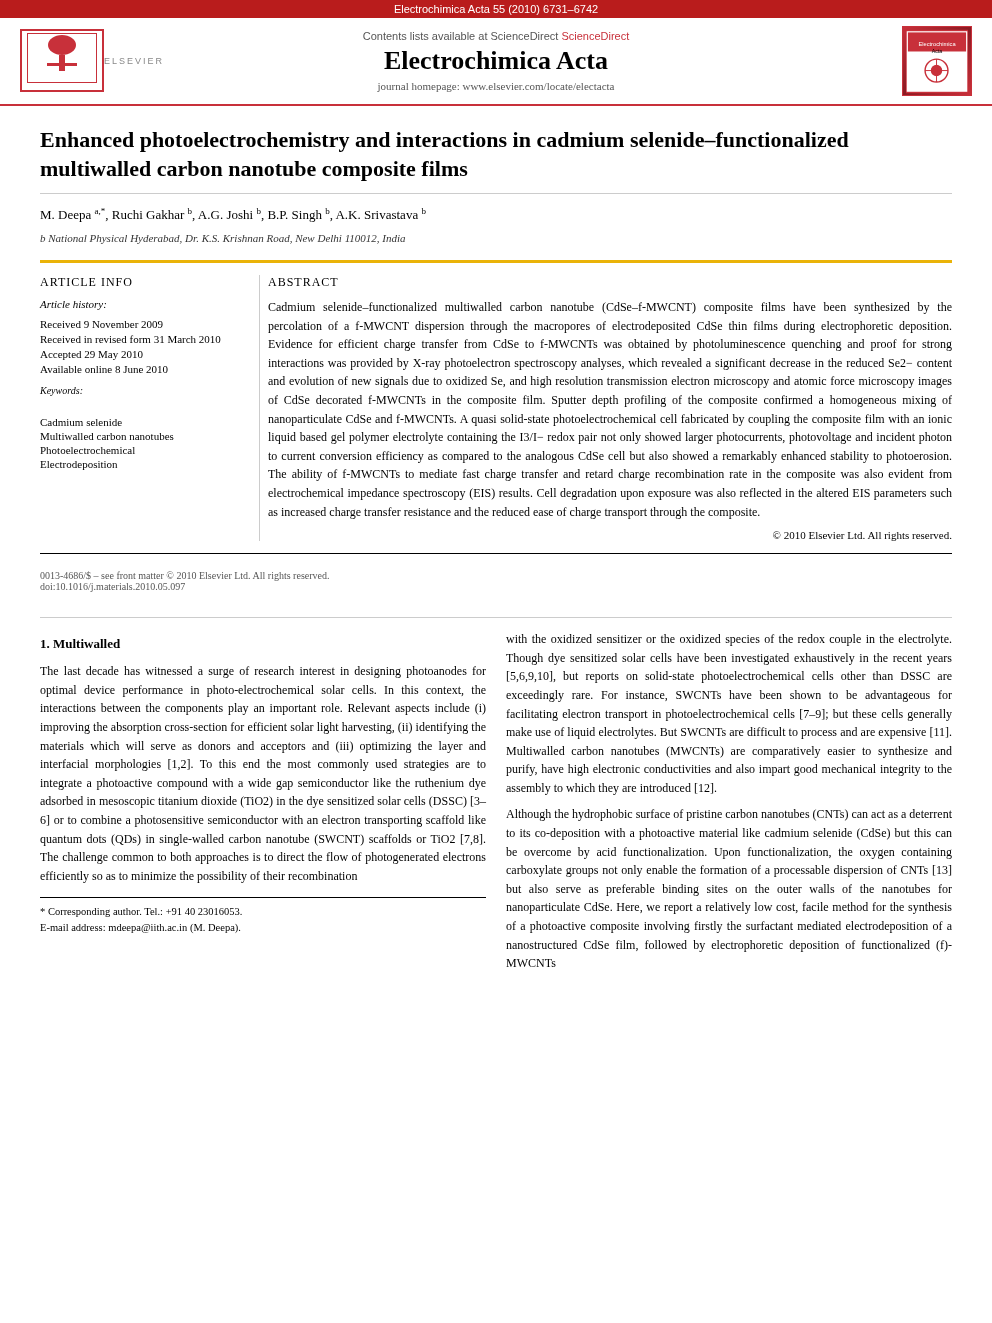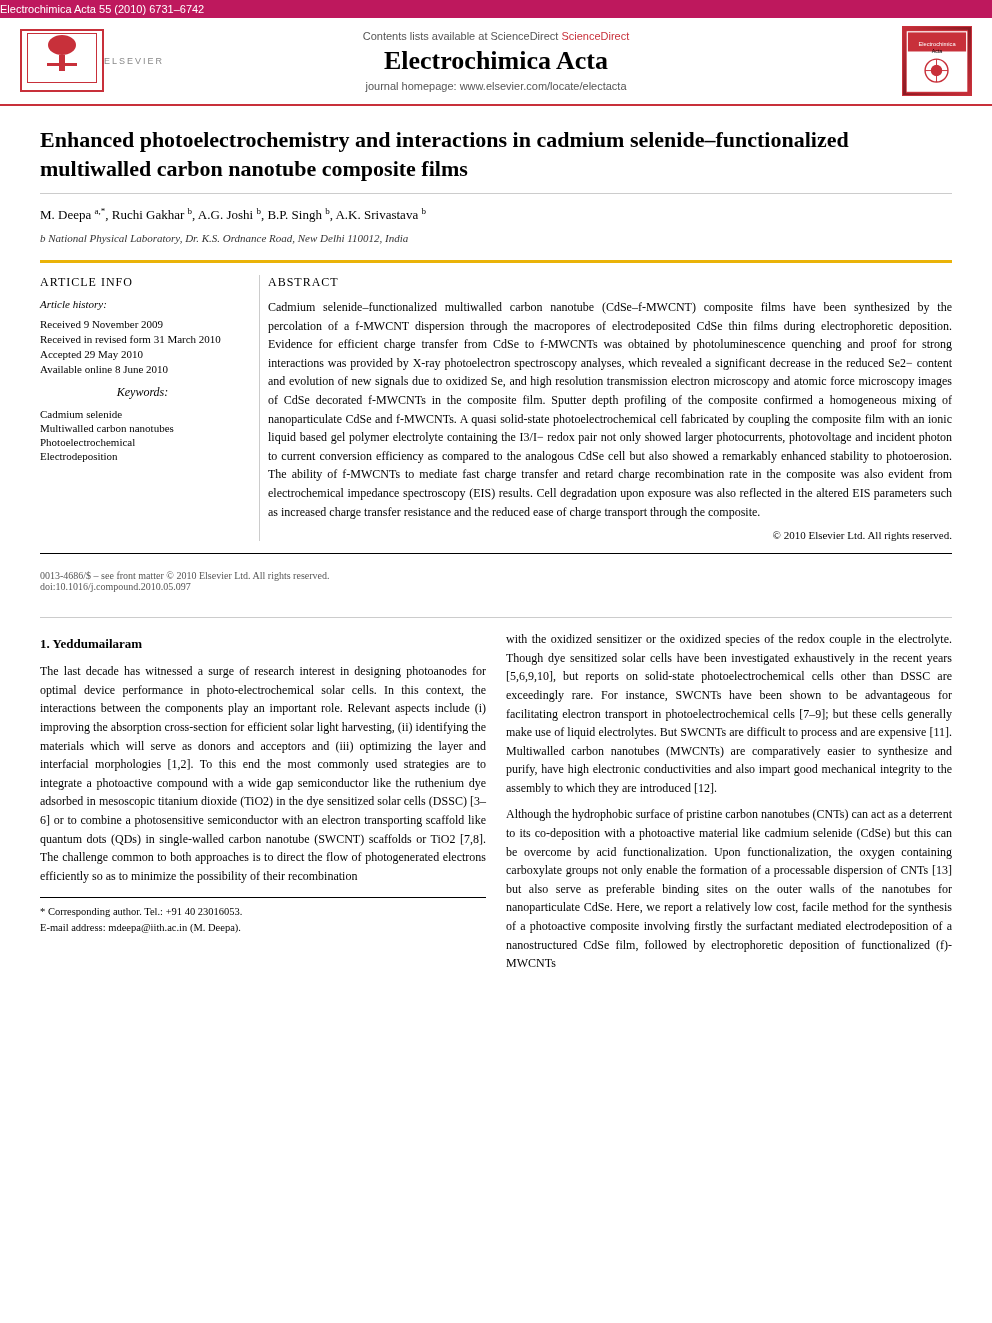--- a/index.html
+++ b/index.html
@@ -7,23 +7,23 @@
       background: #fff;
       font-family: 'Times New Roman', Times, serif;
       font-size: 13px;
       color: #000;
       width: 992px;
       min-height: 1323px;
     }
 
     
     .top-banner {
-      background: #be185d;
+      background: #b91c1c;
       color: #fff;
-      text-align: left;
+      text-align: center;
       font-size: 11px;
       padding: 3px 0;
       font-family: Arial, sans-serif;
     }
 
     
     .journal-header {
       display: flex;
       align-items: center;
       border-bottom: 2px solid #c8303a;
@@ -76,21 +76,21 @@
       font-size: 26px;
       font-weight: bold;
       font-family: 'Times New Roman', Times, serif;
       color: #000;
       margin-bottom: 4px;
     }
 
     .journal-homepage {
       font-size: 11px;
       color: #555;
-      font-family: Liberation Sans, sans-serif;
+      font-family: Liberation Serif, serif;
     }
 
     .journal-logo-right {
       width: 90px;
       display: flex;
       justify-content: flex-end;
       align-items: center;
     }
 
     .journal-logo-img {
@@ -181,24 +181,23 @@
     }
 
     .article-info-item {
       font-size: 11px;
       margin-bottom: 3px;
       color: #000;
     }
 
     .keywords-label {
       font-style: italic;
-      font-size: 12px;
+      font-size: 10px;
       margin-top: 10px;
-      margin-bottom: 8px;
-      text-align: center;
+      margin-bottom: 20px;
     }
 
     .keyword-item {
       font-size: 11px;
       margin-bottom: 2px;
     }
 
     .abstract-text {
       font-size: 12px;
       line-height: 1.55;
@@ -307,21 +306,21 @@
 
 <div class="article-content">
 
   <div class="article-title">Enhanced photoelectrochemistry and interactions in cadmium selenide–functionalized multiwalled carbon nanotube composite films</div>
 
   <div class="authors">
     M. Deepa <sup>a,*</sup>, Ruchi Gakhar <sup>b</sup>, A.G. Joshi <sup>b</sup>, B.P. Singh <sup>b</sup>, A.K. Srivastava <sup>b</sup>
   </div>
 
   <div class="affiliations">
-    <div>b National Physical Laboratory, Dr. K.S. Ordnance Road, New Delhi 110012, India</div>
+    <div>b National Physical Hyderabad, Dr. K.S. Krishnan Road, New Delhi 110012, India</div>
   </div>
 
   <div class="two-col">
 
     <div class="col-left">
       <div class="section-heading">ARTICLE INFO</div>
 
       <div class="article-info-label">Article history:</div>
       <div class="article-info-item">Received 9 November 2009</div>
       <div class="article-info-item">Received in revised form 31 March 2010</div>
@@ -337,29 +336,29 @@
 
     <div class="col-right">
       <div class="section-heading">ABSTRACT</div>
       <div class="abstract-text">Cadmium selenide–functionalized multiwalled carbon nanotube (CdSe–f-MWCNT) composite films have been synthesized by the percolation of a f-MWCNT dispersion through the macropores of electrodeposited CdSe thin films during electrophoretic deposition. Evidence for efficient charge transfer from CdSe to f-MWCNTs was obtained by photoluminescence quenching and proof for strong interactions was provided by X-ray photoelectron spectroscopy analyses, which revealed a significant decrease in the reduced Se2− content and evolution of new signals due to oxidized Se, and high resolution transmission electron microscopy and atomic force microscopy images of CdSe decorated f-MWCNTs in the composite film. Sputter depth profiling of the composite confirmed a homogeneous mixing of nanoparticulate CdSe and f-MWCNTs. A quasi solid-state photoelectrochemical cell fabricated by coupling the composite film with an ionic liquid based gel polymer electrolyte containing the I3/I− redox pair not only showed larger photocurrents, photovoltage and incident photon to current conversion efficiency as compared to the analogous CdSe cell but also showed a remarkably enhanced stability to photoerosion. The ability of f-MWCNTs to mediate fast charge transfer and retard charge recombination rate in the composite was also evident from electrochemical impedance spectroscopy (EIS) results. Cell degradation upon exposure was also reflected in the altered EIS parameters such as increased charge transfer resistance and the reduced ease of charge transport through the composite.</div>
       <div class="copyright">© 2010 Elsevier Ltd. All rights reserved.</div>
     </div>
   </div>
 
   <div class="doi-info">
     <div>0013-4686/$  – see front matter © 2010 Elsevier Ltd. All rights reserved.</div>
-    <div>doi:10.1016/j.compound.2010.05.097</div>
+    <div>doi:10.1016/j.materials.2010.05.097</div>
   </div>
 
   <div class="body-two-col">
 
     <div class="body-col">
       <div class="body-section-title">
         <span>1.</span>
-        <span>Yeddumailaram</span>
+        <span>Multiwalled</span>
       </div>
       <div class="body-text">The last decade has witnessed a surge of research interest in designing photoanodes for optimal device performance in photo-electrochemical solar cells. In this context, the interactions between the components play an important role. Relevant aspects include (i) improving the absorption cross-section for efficient solar light harvesting, (ii) identifying the materials which will serve as donors and acceptors and (iii) optimizing the layer and interfacial morphologies [1,2]. To this end the most commonly used strategies are to integrate a photoactive compound with a wide gap semiconductor like the ruthenium dye adsorbed in mesoscopic titanium dioxide (TiO2) in the dye sensitized solar cells (DSSC) [3–6] or to combine a photosensitive semiconductor with an electron transporting scaffold like quantum dots (QDs) in single-walled carbon nanotube (SWCNT) scaffolds or TiO2 [7,8]. The challenge common to both approaches is to direct the flow of photogenerated electrons efficiently so as to minimize the possibility of their recombination</div>
 
       <div class="footnote-area">
         <div>* Corresponding author. Tel.: +91 40 23016053.</div>
         <div>E-mail address: mdeepa@iith.ac.in (M. Deepa).</div>
       </div>
     </div>
 
     <div class="body-col">

